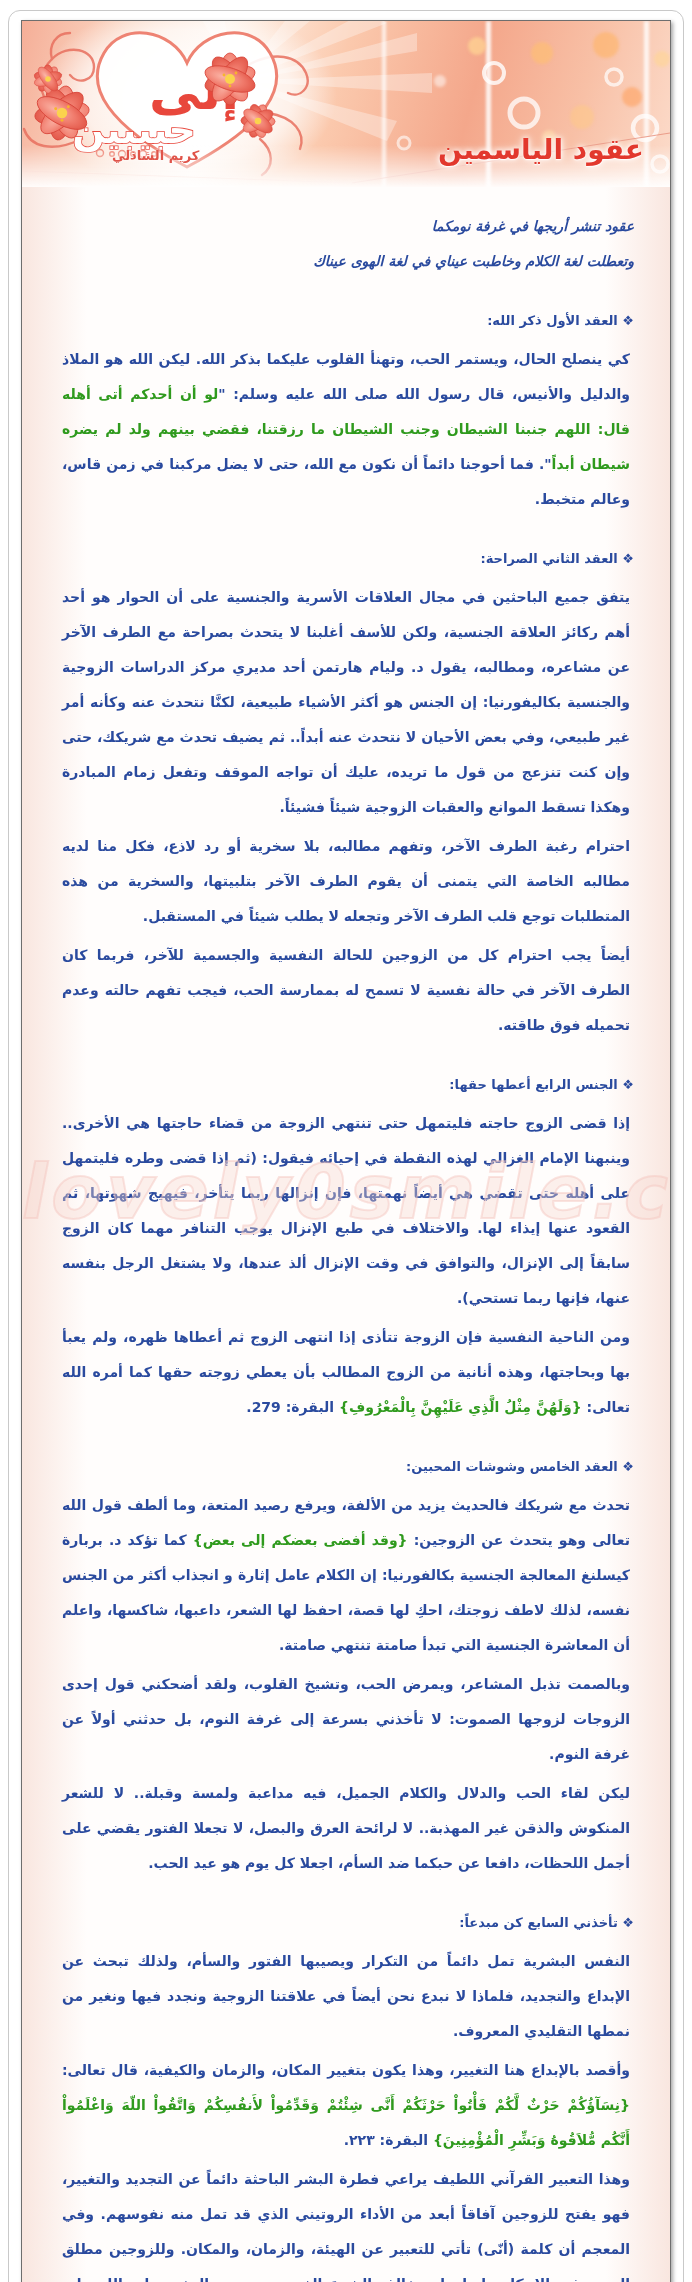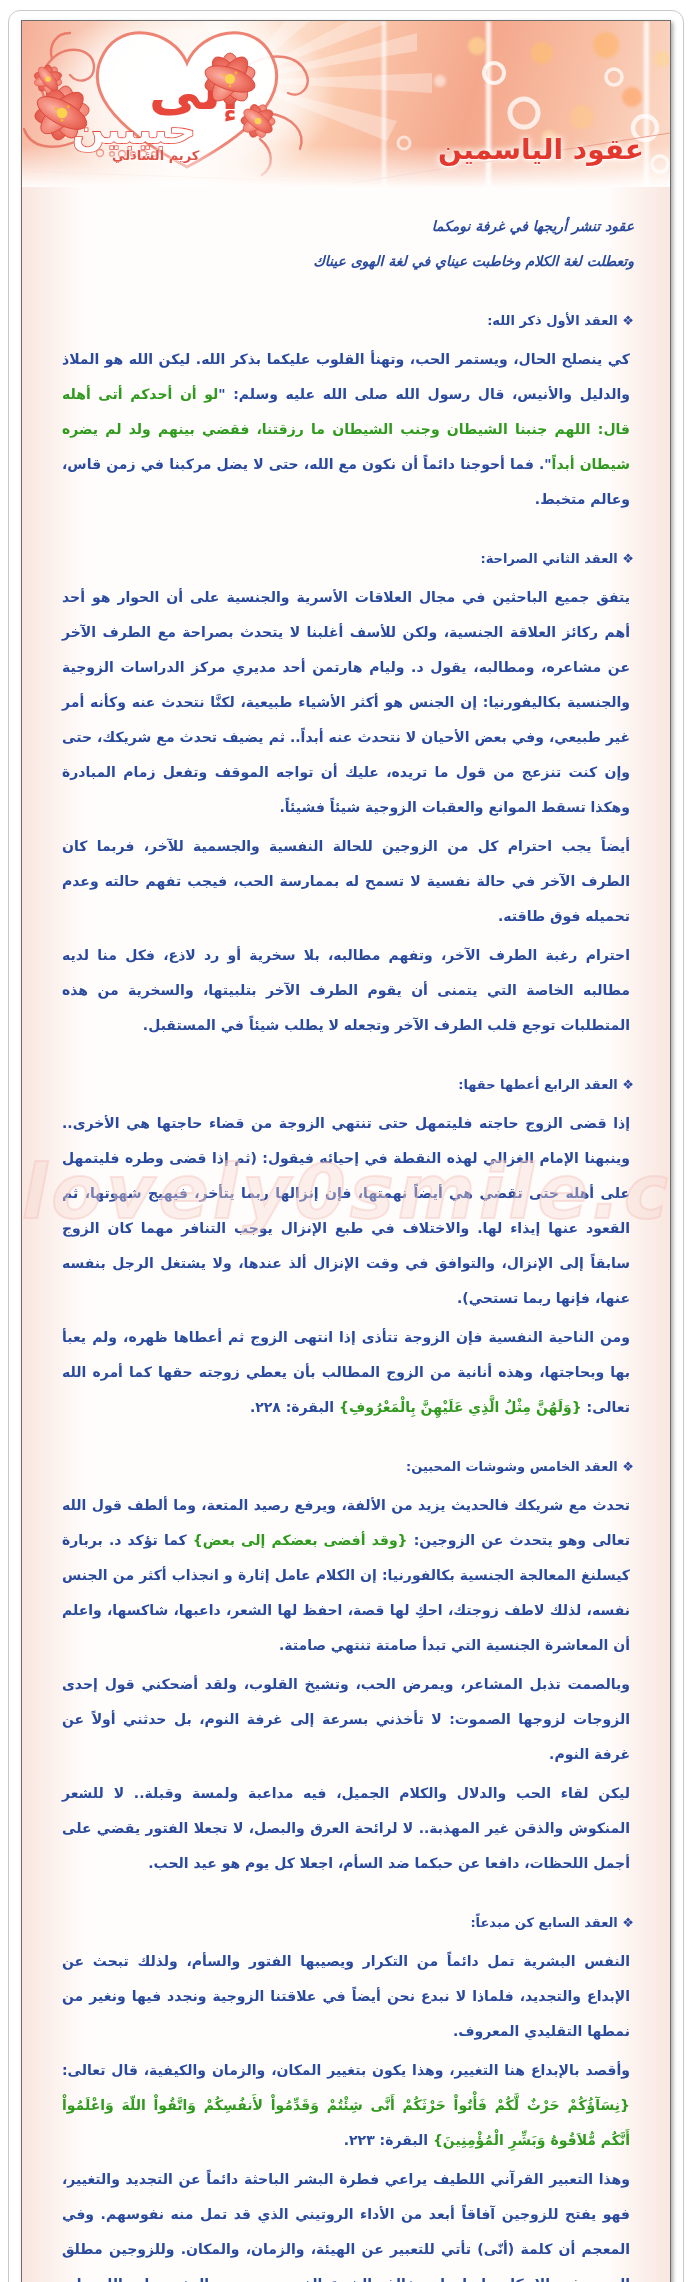--- a/index.html
+++ b/index.html
@@ -255,30 +255,30 @@
     </div>
 
     <div class="article">
       <p class="intro-line">عقود تنشر أريجها في غرفة نومكما</p>
       <p class="intro-line">وتعطلت لغة الكلام وخاطبت عيناي في لغة الهوى عيناك</p>
       <div id="article-body">
           <h3 class="sec-title">❖ العقد الأول ذكر الله:</h3>
           <p class="para"><span class="blue">كي ينصلح الحال، ويستمر الحب، وتهنأ القلوب عليكما بذكر الله. ليكن الله هو الملاذ والدليل والأنيس، قال رسول الله صلى الله عليه وسلم: "</span><span class="green">لو أن أحدكم أتى أهله قال: اللهم جنبنا الشيطان وجنب الشيطان ما رزقتنا، فقضي بينهم ولد لم يضره شيطان أبداً</span><span class="blue">". فما أحوجنا دائماً أن نكون مع الله، حتى لا يضل مركبنا في زمن قاس، وعالم متخبط.</span></p>
           <h3 class="sec-title">❖ العقد الثاني الصراحة:</h3>
           <p class="para"><span class="blue">يتفق جميع الباحثين في مجال العلاقات الأسرية والجنسية على أن الحوار هو أحد أهم ركائز العلاقة الجنسية، ولكن للأسف أغلبنا لا يتحدث بصراحة مع الطرف الآخر عن مشاعره، ومطالبه، يقول د. وليام هارتمن أحد مديري مركز الدراسات الزوجية والجنسية بكاليفورنيا: إن الجنس هو أكثر الأشياء طبيعية، لكنَّا نتحدث عنه وكأنه أمر غير طبيعي، وفي بعض الأحيان لا نتحدث عنه أبداً.. ثم يضيف تحدث مع شريكك، حتى وإن كنت تنزعج من قول ما تريده، عليك أن تواجه الموقف وتفعل زمام المبادرة وهكذا تسقط الموانع والعقبات الزوجية شيئاً فشيئاً.</span></p>
+          <p class="para"><span class="blue">احترام رغبة الطرف الآخر، وتفهم مطالبه، بلا سخرية أو رد لاذع، فكل منا لديه مطالبه الخاصة التي يتمنى أن يقوم الطرف الآخر بتلبيتها، والسخرية من هذه المتطلبات توجع قلب الطرف الآخر وتجعله لا يطلب شيئاً في المستقبل.</span></p>
           <p class="para"><span class="blue">أيضاً يجب احترام كل من الزوجين للحالة النفسية والجسمية للآخر، فربما كان الطرف الآخر في حالة نفسية لا تسمح له بممارسة الحب، فيجب تفهم حالته وعدم تحميله فوق طاقته.</span></p>
-          <p class="para"><span class="blue">احترام رغبة الطرف الآخر، وتفهم مطالبه، بلا سخرية أو رد لاذع، فكل منا لديه مطالبه الخاصة التي يتمنى أن يقوم الطرف الآخر بتلبيتها، والسخرية من هذه المتطلبات توجع قلب الطرف الآخر وتجعله لا يطلب شيئاً في المستقبل.</span></p>
-          <h3 class="sec-title">❖ العقد الرابع أعطها حقها:</h3>
+          <h3 class="sec-title">❖ الجنس الرابع أعطها حقها:</h3>
           <p class="para"><span class="blue">إذا قضى الزوج حاجته فليتمهل حتى تنتهي الزوجة من قضاء حاجتها هي الأخرى.. وينبهنا الإمام الغزالي لهذه النقطة في إحيائه فيقول: (ثم إذا قضى وطره فليتمهل على أهله حتى تقضي هي أيضاً نهمتها، فإن إنزالها ربما يتأخر، فيهيج شهوتها، ثم القعود عنها إيذاء لها. والاختلاف في طبع الإنزال يوجب التنافر مهما كان الزوج سابقاً إلى الإنزال، والتوافق في وقت الإنزال ألذ عندها، ولا يشتغل الرجل بنفسه عنها، فإنها ربما تستحي).</span></p>
-          <p class="para"><span class="blue">ومن الناحية النفسية فإن الزوجة تتأذى إذا انتهى الزوج ثم أعطاها ظهره، ولم يعبأ بها وبحاجتها، وهذه أنانية من الزوج المطالب بأن يعطي زوجته حقها كما أمره الله تعالى: </span><span class="green">{وَلَهُنَّ مِثْلُ الَّذِي عَلَيْهِنَّ بِالْمَعْرُوفِ}</span><span class="blue"> البقرة: ٢٢٨.</span></p>
+          <p class="para"><span class="blue">ومن الناحية النفسية فإن الزوجة تتأذى إذا انتهى الزوج ثم أعطاها ظهره، ولم يعبأ بها وبحاجتها، وهذه أنانية من الزوج المطالب بأن يعطي زوجته حقها كما أمره الله تعالى: </span><span class="green">{وَلَهُنَّ مِثْلُ الَّذِي عَلَيْهِنَّ بِالْمَعْرُوفِ}</span><span class="blue"> البقرة: 279.</span></p>
           <h3 class="sec-title">❖ العقد الخامس وشوشات المحبين:</h3>
           <p class="para"><span class="blue">تحدث مع شريكك فالحديث يزيد من الألفة، ويرفع رصيد المتعة، وما ألطف قول الله تعالى وهو يتحدث عن الزوجين: </span><span class="green">{وقد أفضى بعضكم إلى بعض}</span><span class="blue"> كما تؤكد د. بربارة كيسلنغ المعالجة الجنسية بكالفورنيا: إن الكلام عامل إثارة و انجذاب أكثر من الجنس نفسه، لذلك لاطف زوجتك، احكِ لها قصة، احفظ لها الشعر، داعبها، شاكسها، واعلم أن المعاشرة الجنسية التي تبدأ صامتة تنتهي صامتة.</span></p>
           <p class="para"><span class="blue">وبالصمت تذبل المشاعر، ويمرض الحب، وتشيخ القلوب، ولقد أضحكني قول إحدى الزوجات لزوجها الصموت: لا تأخذني بسرعة إلى غرفة النوم، بل حدثني أولاً عن غرفة النوم.</span></p>
           <p class="para"><span class="blue">ليكن لقاء الحب والدلال والكلام الجميل، فيه مداعبة ولمسة وقبلة.. لا للشعر المنكوش والذقن غير المهذبة.. لا لرائحة العرق والبصل، لا تجعلا الفتور يقضي على أجمل اللحظات، دافعا عن حبكما ضد السأم، اجعلا كل يوم هو عيد الحب.</span></p>
-          <h3 class="sec-title">❖ العقد السابع كن مبدعاً:</h3>
+          <h3 class="sec-title">❖ تأخذني السابع كن مبدعاً:</h3>
           <p class="para"><span class="blue">النفس البشرية تمل دائماً من التكرار ويصيبها الفتور والسأم، ولذلك تبحث عن الإبداع والتجديد، فلماذا لا نبدع نحن أيضاً في علاقتنا الزوجية ونجدد فيها ونغير من نمطها التقليدي المعروف.</span></p>
           <p class="para"><span class="blue">وأقصد بالإبداع هنا التغيير، وهذا يكون بتغيير المكان، والزمان والكيفية، قال تعالى: </span><span class="green">{نِسَآؤُكُمْ حَرْثٌ لَّكُمْ فَأْتُواْ حَرْثَكُمْ أَنَّى شِئْتُمْ وَقَدِّمُواْ لأَنفُسِكُمْ وَاتَّقُواْ اللّهَ وَاعْلَمُواْ أَنَّكُم مُّلاَقُوهُ وَبَشِّرِ الْمُؤْمِنِينَ}</span><span class="blue"> البقرة: ٢٢٣.</span></p>
           <p class="para"><span class="blue">وهذا التعبير القرآني اللطيف يراعي فطرة البشر الباحثة دائماً عن التجديد والتغيير، فهو يفتح للزوجين آفاقاً أبعد من الأداء الروتيني الذي قد تمل منه نفوسهم. وفي المعجم أن كلمة (أنّى) تأتي للتعبير عن الهيئة، والزمان، والمكان. وللزوجين مطلق الحرية في الابتكار ما دام لم يخالف الشرع الذي حدده سيد البشر صلى الله عليه وسلم حينما قال لعمر بن الخطاب رضي الله عنه: "</span></p>
         </div>
 
     </div>
 
     <div class="mid-watermark">lovely0smile.com</div>
 
   </div>

